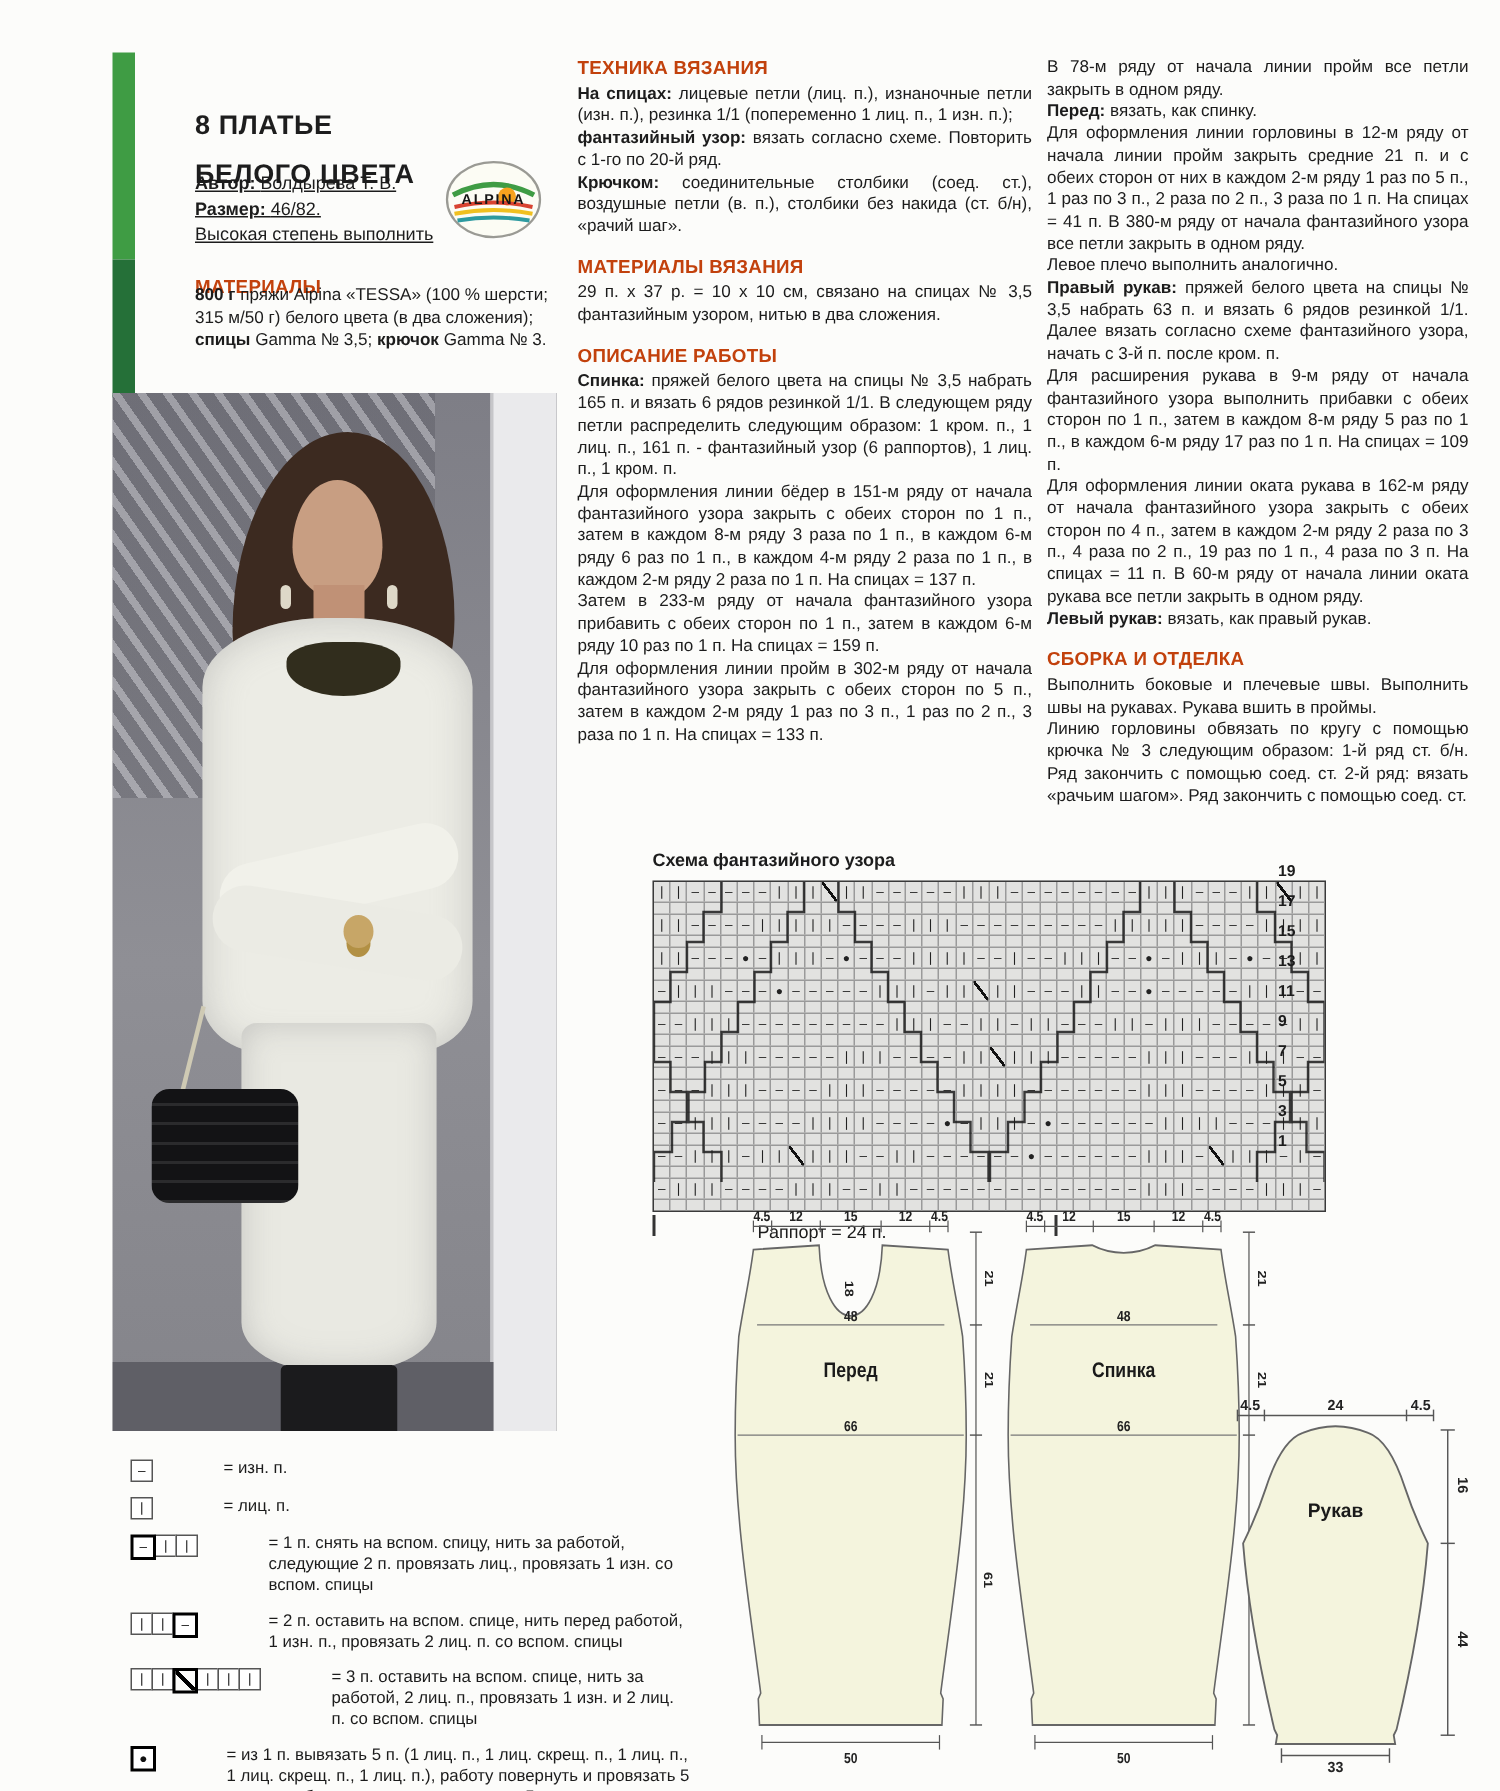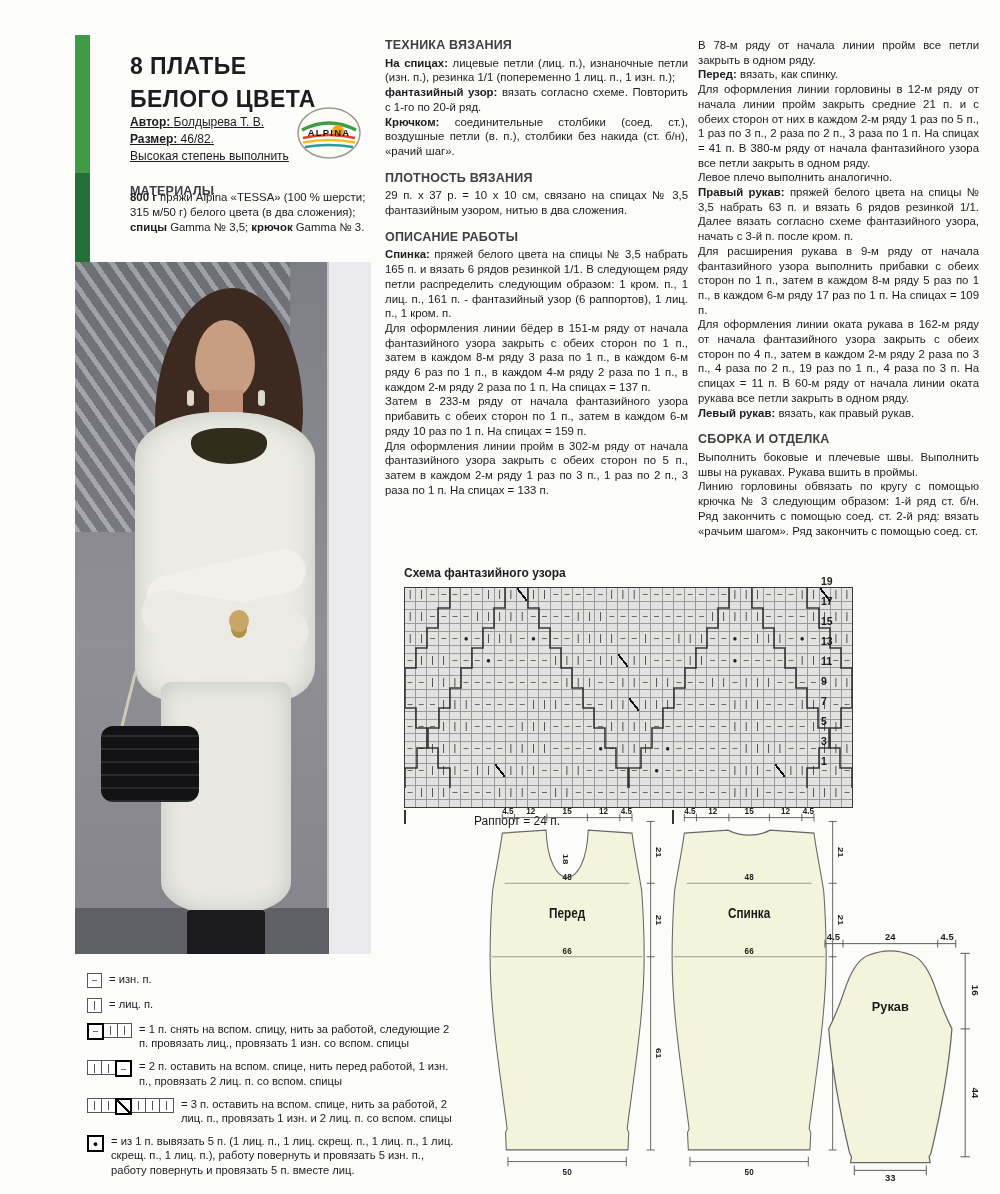--- a/index.html
+++ b/index.html
@@ -2,25 +2,25 @@
 <html><head>
 <meta charset="utf-8">
 <style>
   html,body{margin:0;padding:0;background:#e9e9e7;}
   .page{position:relative;width:1000px;height:1194px;background:#fcfcfa;margin:0 auto;
         font-family:"Liberation Sans",sans-serif;color:#1c1c1c;overflow:hidden;}
   .bar{position:absolute;left:75px;width:15px;}
   .bar-top{top:35px;height:138px;background:#3f9c44;}
   .bar-bottom{top:173px;height:92px;background:#257038;}
 
-  .title{position:absolute;left:130px;top:35px;width:245px;font-size:23px;font-weight:bold;
+  .title{position:absolute;left:130px;top:55px;width:245px;font-size:18px;font-weight:bold;
          line-height:33px;letter-spacing:.4px;color:#1d1d1d;}
   .meta{position:absolute;left:130px;top:114px;width:175px;font-size:12px;line-height:17px;text-decoration:underline;}
   .logo{position:absolute;left:296px;top:106px;width:66px;height:54px;}
-  .green-h{color:#404040;font-weight:bold;font-size:12.5px;letter-spacing:.2px;margin:12px 0 3px 0;}
+  .green-h{color:#c2410c;font-weight:bold;font-size:12.5px;letter-spacing:.2px;margin:12px 0 3px 0;}
   .mat-h{position:absolute;left:130px;top:172px;}
   .mat{position:absolute;left:130px;top:190px;width:248px;font-size:11.4px;line-height:15.2px;}
 
   .col{position:absolute;top:38px;font-size:11.4px;line-height:14.7px;text-align:justify;}
   .col-mid{left:385px;width:303px;}
   .col-right{left:698px;width:281px;}
   .para{margin:0;}
   .col .green-h:first-child{margin-top:0;}
   b.lead{font-weight:bold;}
 
@@ -54,24 +54,24 @@
          background-image:linear-gradient(90deg,transparent 0 0);border-radius:4px 4px 0 0;}
 
   
   .legend{position:absolute;left:88px;top:972px;width:372px;font-size:11.2px;line-height:14.2px;}
   .lg-item{display:flex;align-items:flex-start;margin-bottom:9px;}
   .sym-box{display:flex;flex:none;margin-right:7px;margin-top:1px;}
   .lg-cell{width:13px;height:13px;border:1px solid #555;margin-left:-1px;background:#fff;
            display:flex;align-items:center;justify-content:center;font-size:9px;color:#111;}
   .lg-cell.bold{border:2px solid #000;z-index:1;}
   .lg-cell.diag{background:linear-gradient(to top right,transparent 43%,#000 43%,#000 57%,transparent 57%);}
-  .lg-text{flex:1;}
+  .lg-text{flex:1;margin-left:40px;}
 
   
-  .chart-wrap{position:absolute;left:368px;top:566px;width:500px;padding-left:36px;}
+  .chart-wrap{position:absolute;left:399px;top:566px;width:500px;padding-left:36px;}
   .chart-title{font-weight:bold;font-size:12px;margin-bottom:7px;}
   .chart-grid{position:relative;width:447px;border:1.5px solid #3a3a3a;background:#e2e2e0;}
   .c-row{display:flex;border-bottom:1px solid #9a9a9a;}
   .c-row.sym{height:13px;} .c-row.gap{height:7px;}
   .c-row:last-child{border-bottom:none;}
   .c-cell{flex:1;border-right:1px solid #9a9a9a;display:flex;align-items:center;justify-content:center;
           font-size:9px;line-height:13px;color:#222;overflow:hidden;}
   .c-cell:last-child{border-right:none;}
   .c-cell.bob{font-size:8px;}
   .c-cell.diag{background:linear-gradient(to top right,transparent 44%,#111 44%,#111 56%,transparent 56%);}
@@ -140,21 +140,21 @@
     <div class="ph-chain"></div>
     <div class="ph-bag"></div>
     <div class="ph-legs"></div>
   </div>
 
   <div class="col col-mid">
     <div class="green-h">ТЕХНИКА ВЯЗАНИЯ</div>
     <p class="para"><b class="lead">На спицах: </b><span>лицевые петли (лиц. п.), изнаночные петли (изн. п.), резинка 1/1 (попеременно 1 лиц. п., 1 изн. п.);</span></p>
     <p class="para"><b class="lead">фантазийный узор: </b><span>вязать согласно схеме. Повторить с 1-го по 20-й ряд.</span></p>
     <p class="para"><b class="lead">Крючком: </b><span>соединительные столбики (соед. ст.), воздушные петли (в. п.), столбики без накида (ст. б/н), «рачий шаг».</span></p>
-    <div class="green-h">ПЛОТНОСТЬ ВЯЗАНИЯ</div>
+    <div class="green-h">МАТЕРИАЛЫ ВЯЗАНИЯ</div>
     <p class="para"><b class="lead"></b><span>29 п. х 37 р. = 10 х 10 см, связано на спицах № 3,5 фантазийным узором, нитью в два сложения.</span></p>
     <div class="green-h">ОПИСАНИЕ РАБОТЫ</div>
     <p class="para"><b class="lead">Спинка: </b><span>пряжей белого цвета на спицы № 3,5 набрать 165 п. и вязать 6 рядов резинкой 1/1. В следующем ряду петли распределить следующим образом: 1 кром. п., 1 лиц. п., 161 п. - фантазийный узор (6 раппортов), 1 лиц. п., 1 кром. п.</span></p>
     <p class="para"><b class="lead"></b><span>Для оформления линии бёдер в 151-м ряду от начала фантазийного узора закрыть с обеих сторон по 1 п., затем в каждом 8-м ряду 3 раза по 1 п., в каждом 6-м ряду 6 раз по 1 п., в каждом 4-м ряду 2 раза по 1 п., в каждом 2-м ряду 2 раза по 1 п. На спицах = 137 п.</span></p>
     <p class="para"><b class="lead"></b><span>Затем в 233-м ряду от начала фантазийного узора прибавить с обеих сторон по 1 п., затем в каждом 6-м ряду 10 раз по 1 п. На спицах = 159 п.</span></p>
     <p class="para"><b class="lead"></b><span>Для оформления линии пройм в 302-м ряду от начала фантазийного узора закрыть с обеих сторон по 5 п., затем в каждом 2-м ряду 1 раз по 3 п., 1 раз по 2 п., 3 раза по 1 п. На спицах = 133 п.</span></p>
   </div>
 
   <div class="col col-right">
     <p class="para"><b class="lead"></b><span>В 78-м ряду от начала линии пройм все петли закрыть в одном ряду.</span></p>

